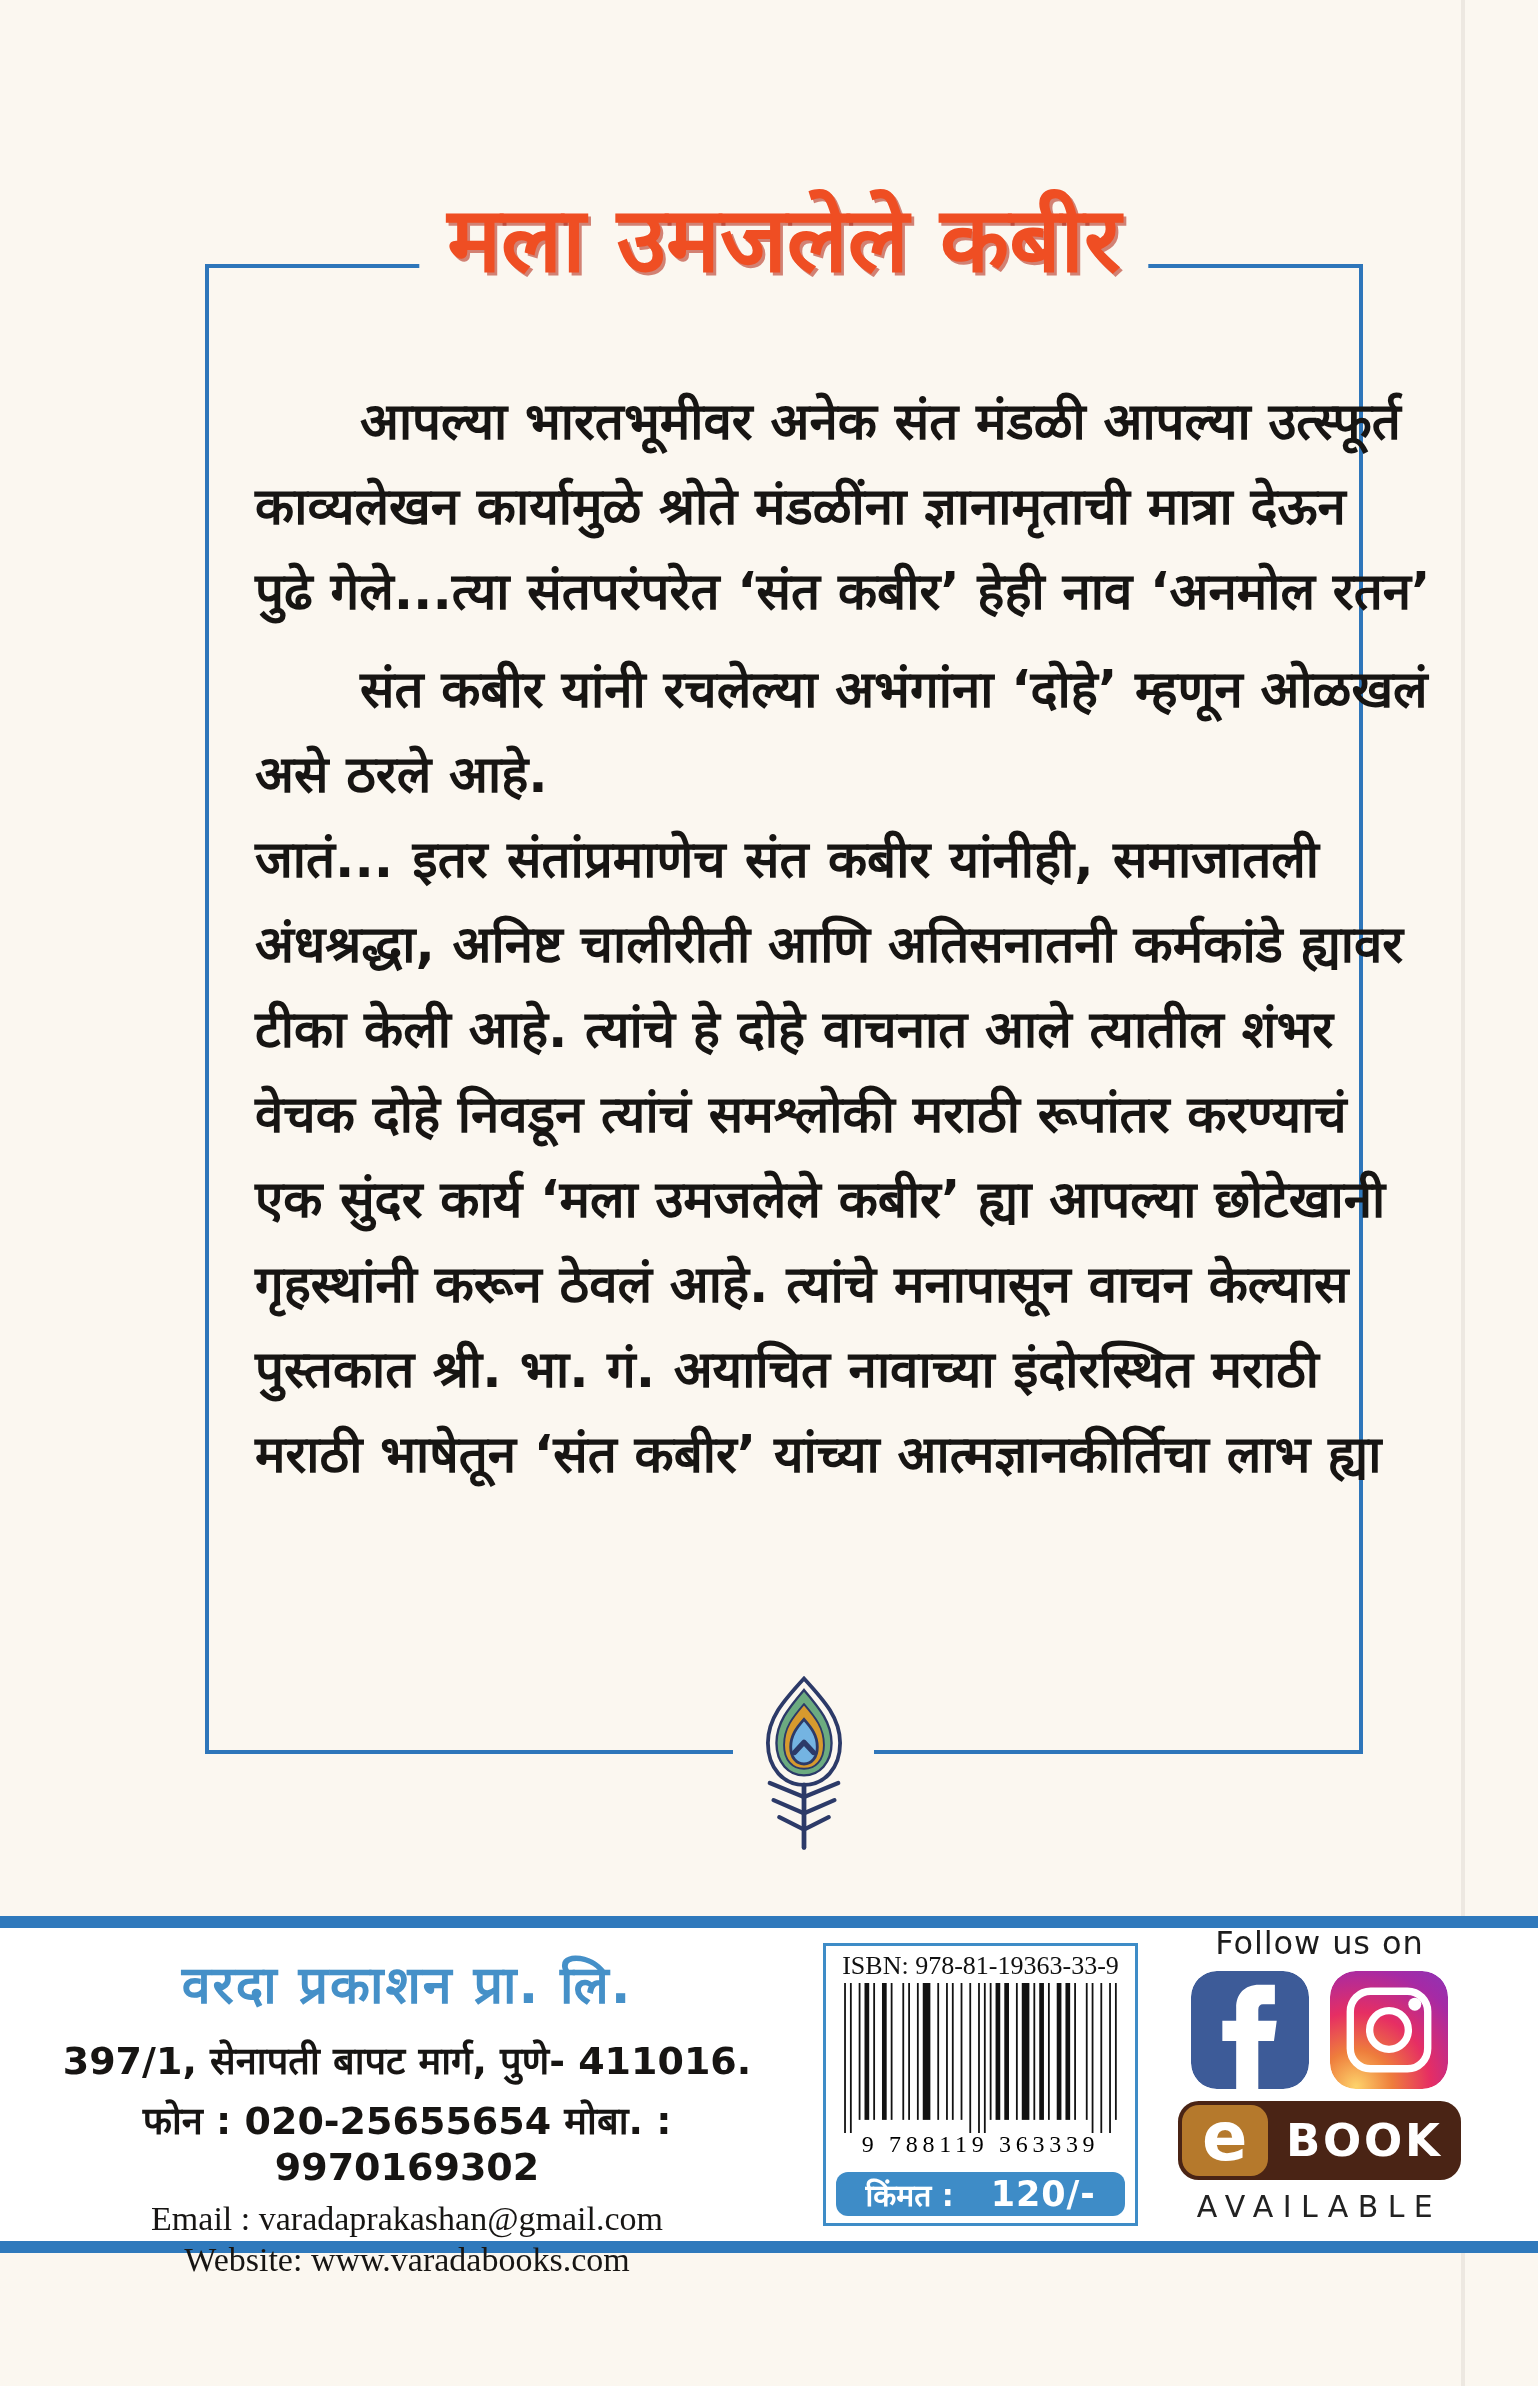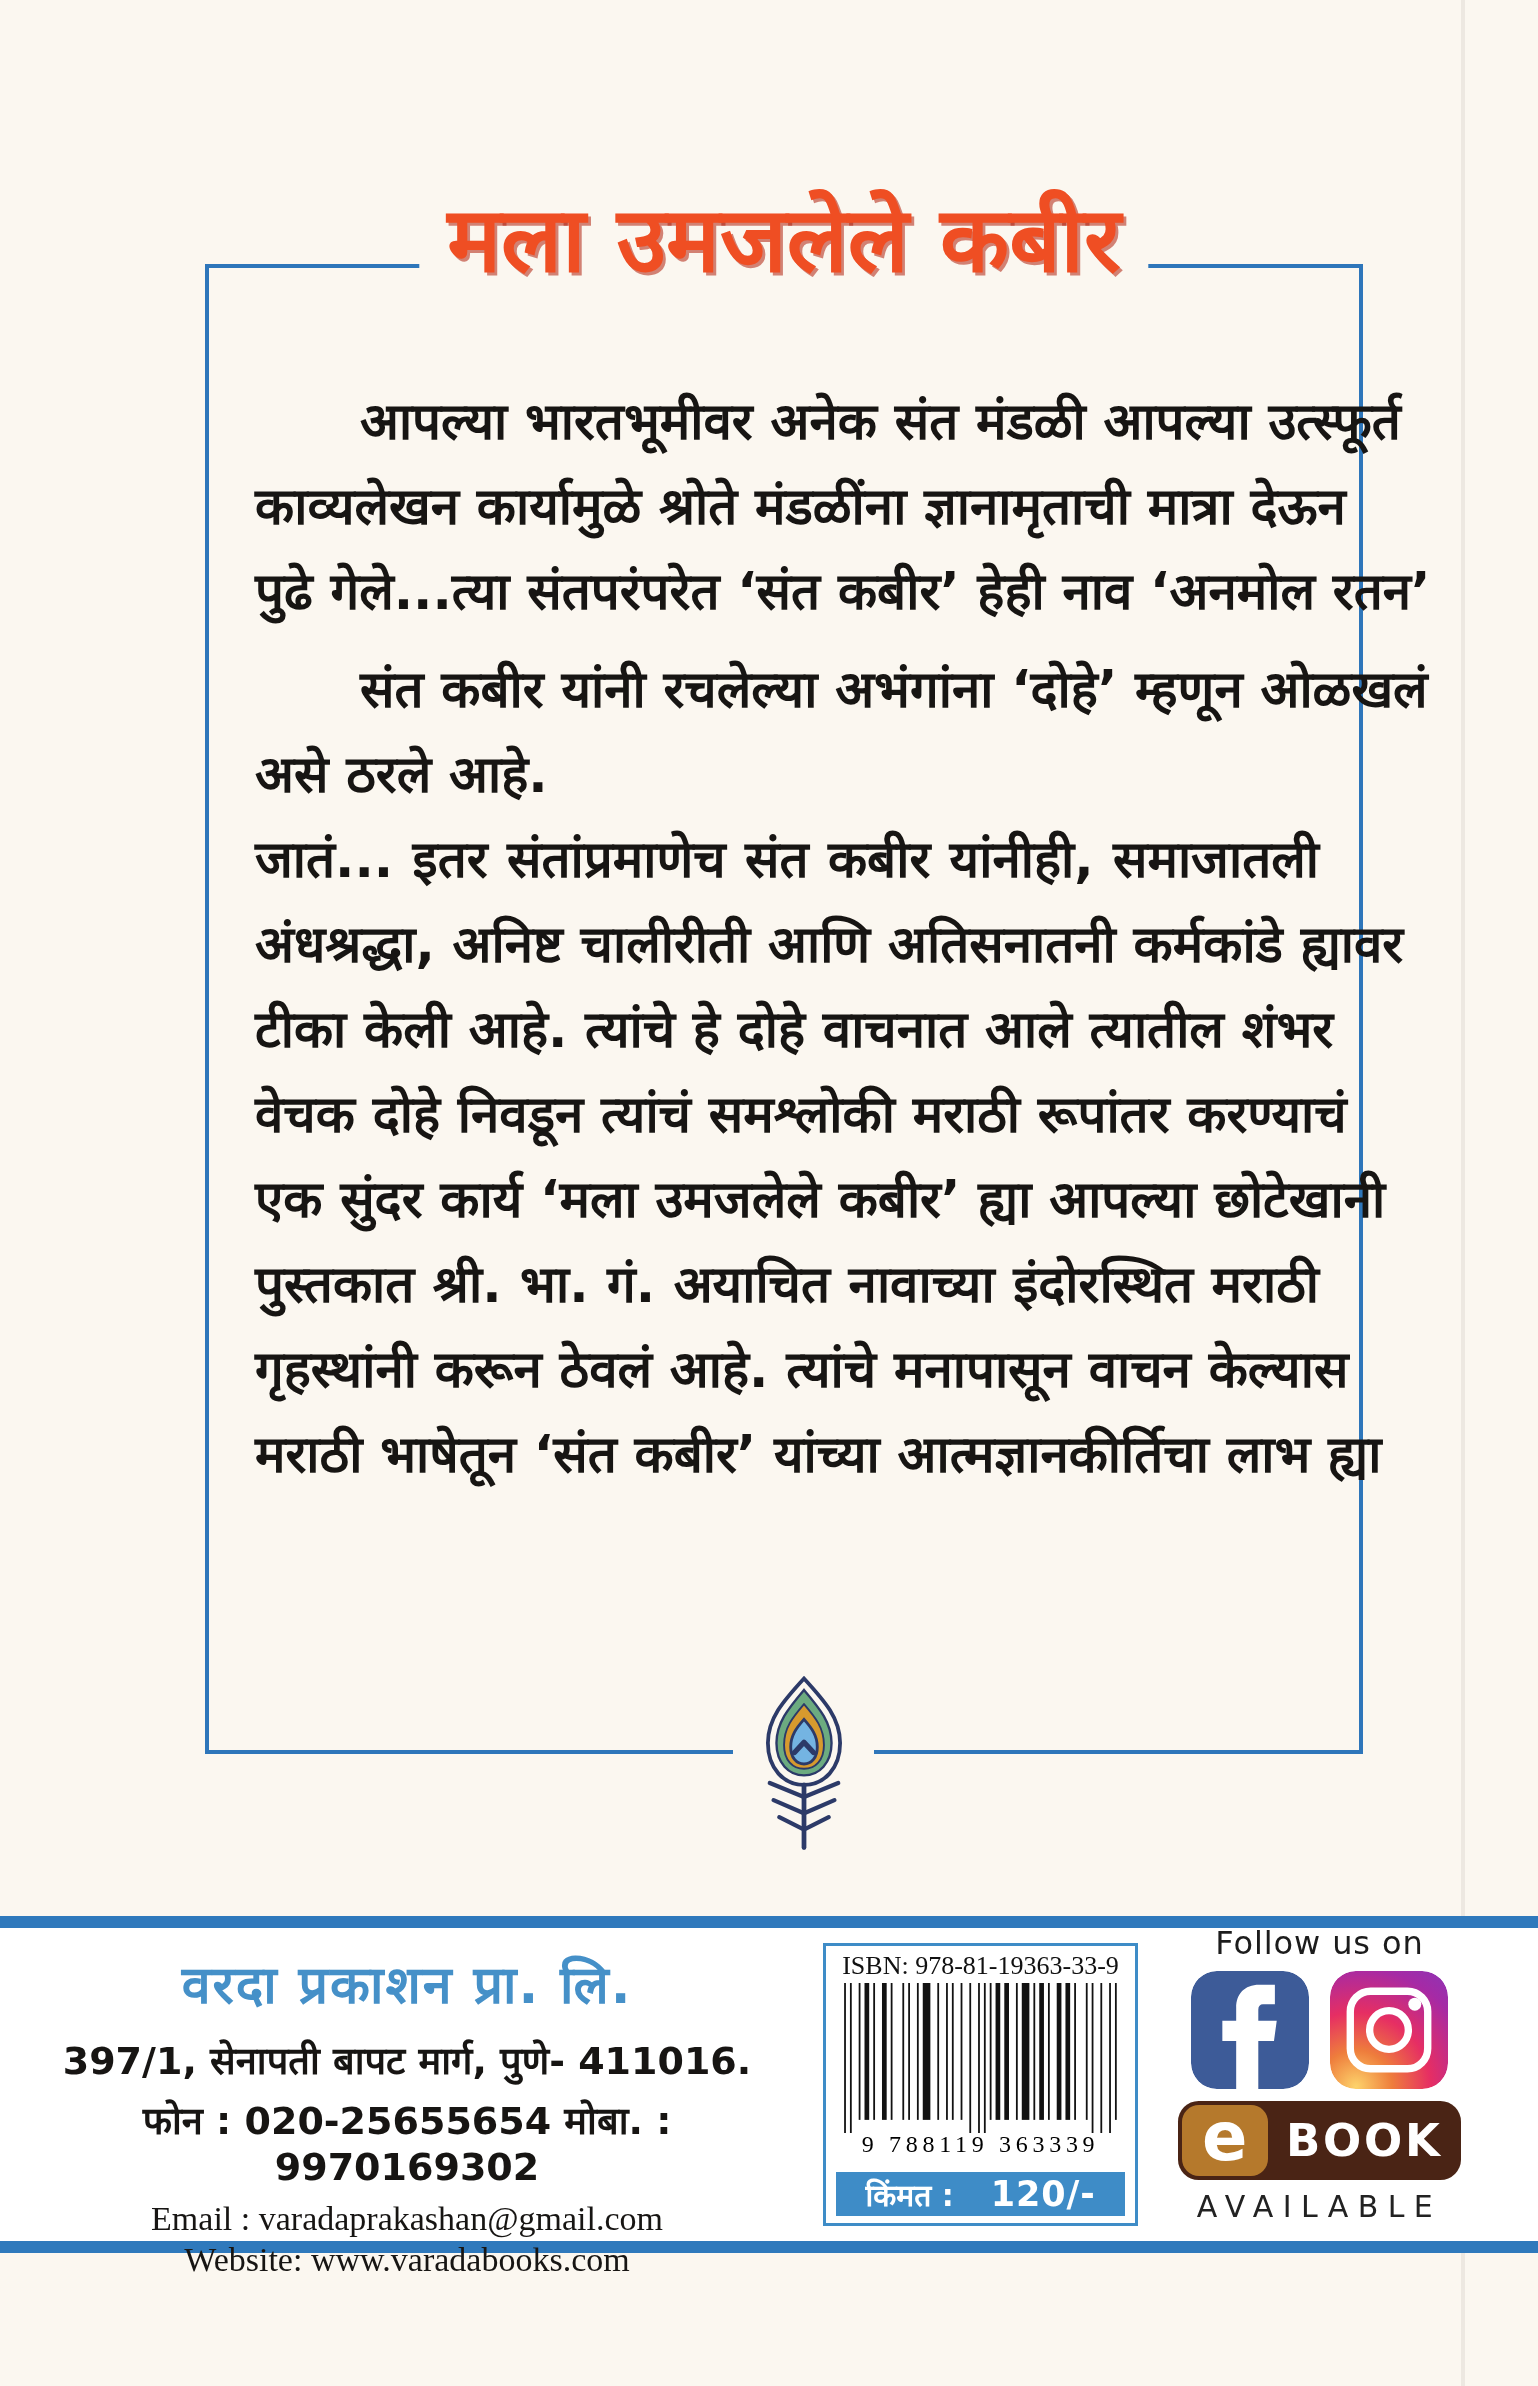--- a/index.html
+++ b/index.html
@@ -93,21 +93,21 @@
   .barcode-svg{margin-top:1.9px;}
   .barcode-digits{
     font-family:Liberation Serif, serif;
     font-size:24px;letter-spacing:4.7px;color:#000000;
     margin-top:-1.9px;white-space:nowrap;
   }
   .price-strip{
     margin-top:auto;margin-bottom:6.6px;
     width:289px;height:44px;
     background:#3e8cc7;color:#fff;
-    display:flex;align-items:center;justify-content:center;gap:37px;
+    display:flex;align-items:center;justify-content:center;gap:37px;border-radius:12px;
   }
   .price-label{font-size:30px;font-weight:700;}
   .price-value{font-size:35px;font-weight:800;letter-spacing:0.9px;}
   
   .social-col{
     position:absolute;left:1167px;top:1924px;width:305px;
     text-align:center;
   }
   .follow-heading{
     font-size:32px;color:#1c1c1c;font-weight:500;
@@ -156,22 +156,22 @@
     <div class="syn-line indent">आपल्या भारतभूमीवर अनेक संत मंडळी आपल्या उत्स्फूर्त</div>
     <div class="syn-line">काव्यलेखन कार्यामुळे श्रोते मंडळींना ज्ञानामृताची मात्रा देऊन</div>
     <div class="syn-line">पुढे गेले...त्या संतपरंपरेत ‘संत कबीर’ हेही नाव ‘अनमोल रतन’</div>
     <div class="syn-line indent para-gap">संत कबीर यांनी रचलेल्या अभंगांना ‘दोहे’ म्हणून ओळखलं</div>
     <div class="syn-line last">असे ठरले आहे.</div>
     <div class="syn-line">जातं... इतर संतांप्रमाणेच संत कबीर यांनीही, समाजातली</div>
     <div class="syn-line">अंधश्रद्धा, अनिष्ट चालीरीती आणि अतिसनातनी कर्मकांडे ह्यावर</div>
     <div class="syn-line">टीका केली आहे. त्यांचे हे दोहे वाचनात आले त्यातील शंभर</div>
     <div class="syn-line">वेचक दोहे निवडून त्यांचं समश्लोकी मराठी रूपांतर करण्याचं</div>
     <div class="syn-line">एक सुंदर कार्य ‘मला उमजलेले कबीर’ ह्या आपल्या छोटेखानी</div>
+    <div class="syn-line">गृहस्थांनी करून ठेवलं आहे. त्यांचे मनापासून वाचन केल्यास</div>
     <div class="syn-line">पुस्तकात श्री. भा. गं. अयाचित नावाच्या इंदोरस्थित मराठी</div>
-    <div class="syn-line">गृहस्थांनी करून ठेवलं आहे. त्यांचे मनापासून वाचन केल्यास</div>
     <div class="syn-line">मराठी भाषेतून ‘संत कबीर’ यांच्या आत्मज्ञानकीर्तिचा लाभ ह्या</div>
   </div>
 
   <div class="feather-wrap">
     <svg width="114" height="192" viewBox="0 0 120 200">
       <path d="M60,10 C38,34 22,52 22,78 C22,105 39,122 60,122 C81,122 98,105 98,78 C98,52 82,34 60,10 Z" fill="none" stroke="#2c3a68" stroke-width="4"></path>
       <path d="M60,22 C43,42 31,57 31,78 C31,99 44,112 60,112 C76,112 89,99 89,78 C89,57 77,42 60,22 Z" fill="#6cab80" stroke="#2c3a68" stroke-width="2.5"></path>
       <path d="M60,37 C48,51 39,62 39,80 C39,96 48,105 60,105 C72,105 81,96 81,80 C81,62 72,51 60,37 Z" fill="#d79a2e" stroke="#2c3a68" stroke-width="2"></path>
       <path d="M60,53 C52,62 46,70 46,82 C46,93 52,100 60,100 C68,100 74,93 74,82 C74,70 68,62 60,53 Z" fill="#74b4e2" stroke="#2c3a68" stroke-width="3"></path>
       <path d="M50,88 L60,77 L70,88" fill="none" stroke="#2c3a68" stroke-width="5.5" stroke-linecap="round" stroke-linejoin="round"></path>

